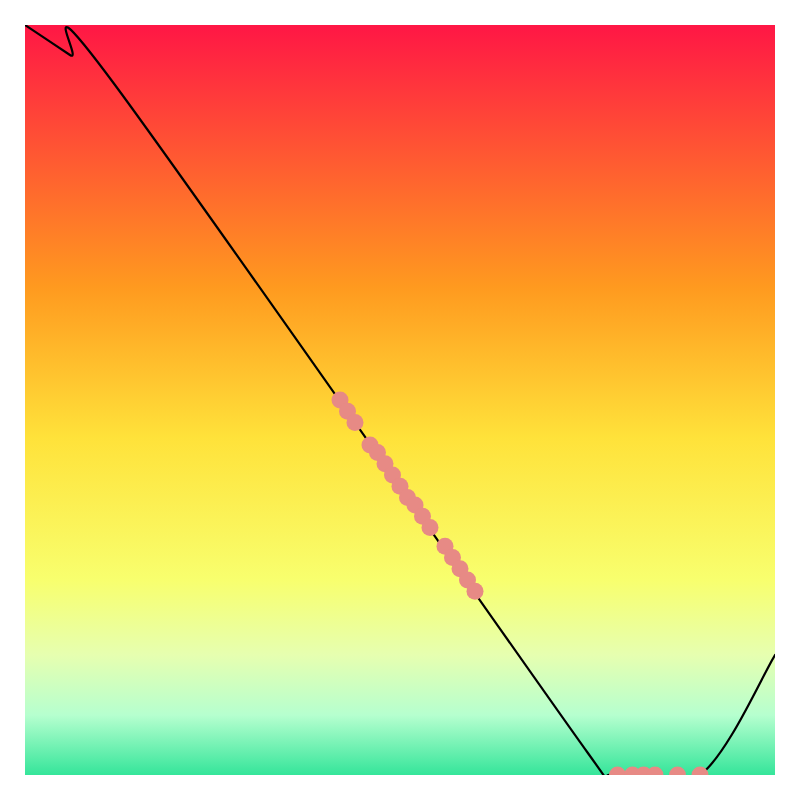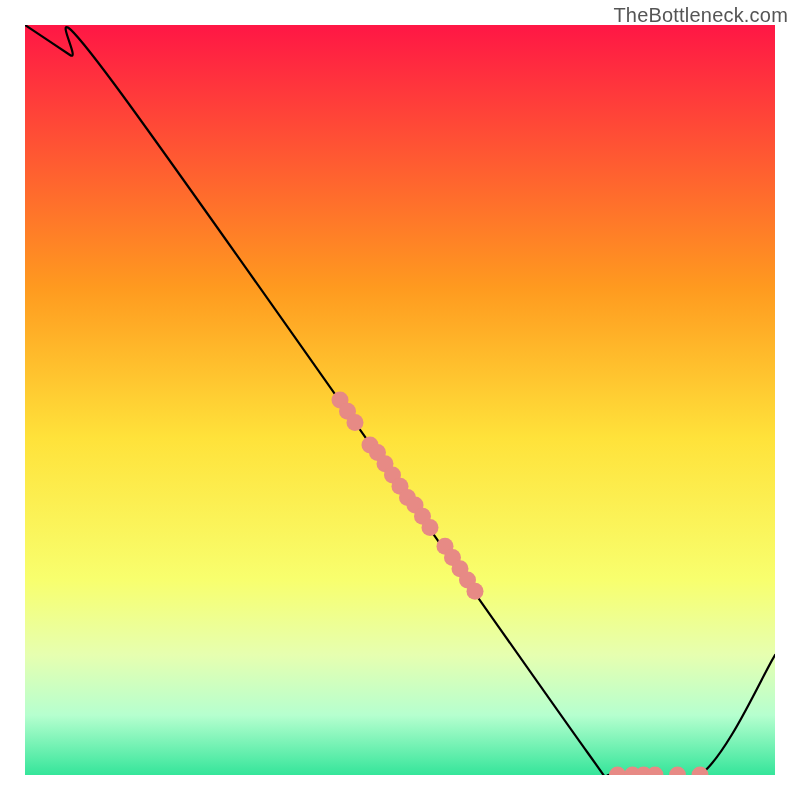--- a/index.html
+++ b/index.html
@@ -86,15 +86,14 @@
           <circle cx="592.5" cy="750" r="8.5" fill="#e78a85"></circle>
           <circle cx="607.5" cy="750" r="8.5" fill="#e78a85"></circle>
           <circle cx="618.75" cy="750" r="8.5" fill="#e78a85"></circle>
           <circle cx="630" cy="750" r="8.5" fill="#e78a85"></circle>
           <circle cx="652.5" cy="750" r="8.5" fill="#e78a85"></circle>
           <circle cx="675" cy="750" r="8.5" fill="#e78a85"></circle>
         </g>
     </svg>
   </div>
 
-  <div class="watermark">TheBottleneck.com</div>
 
 </div>
 
 </body></html>

